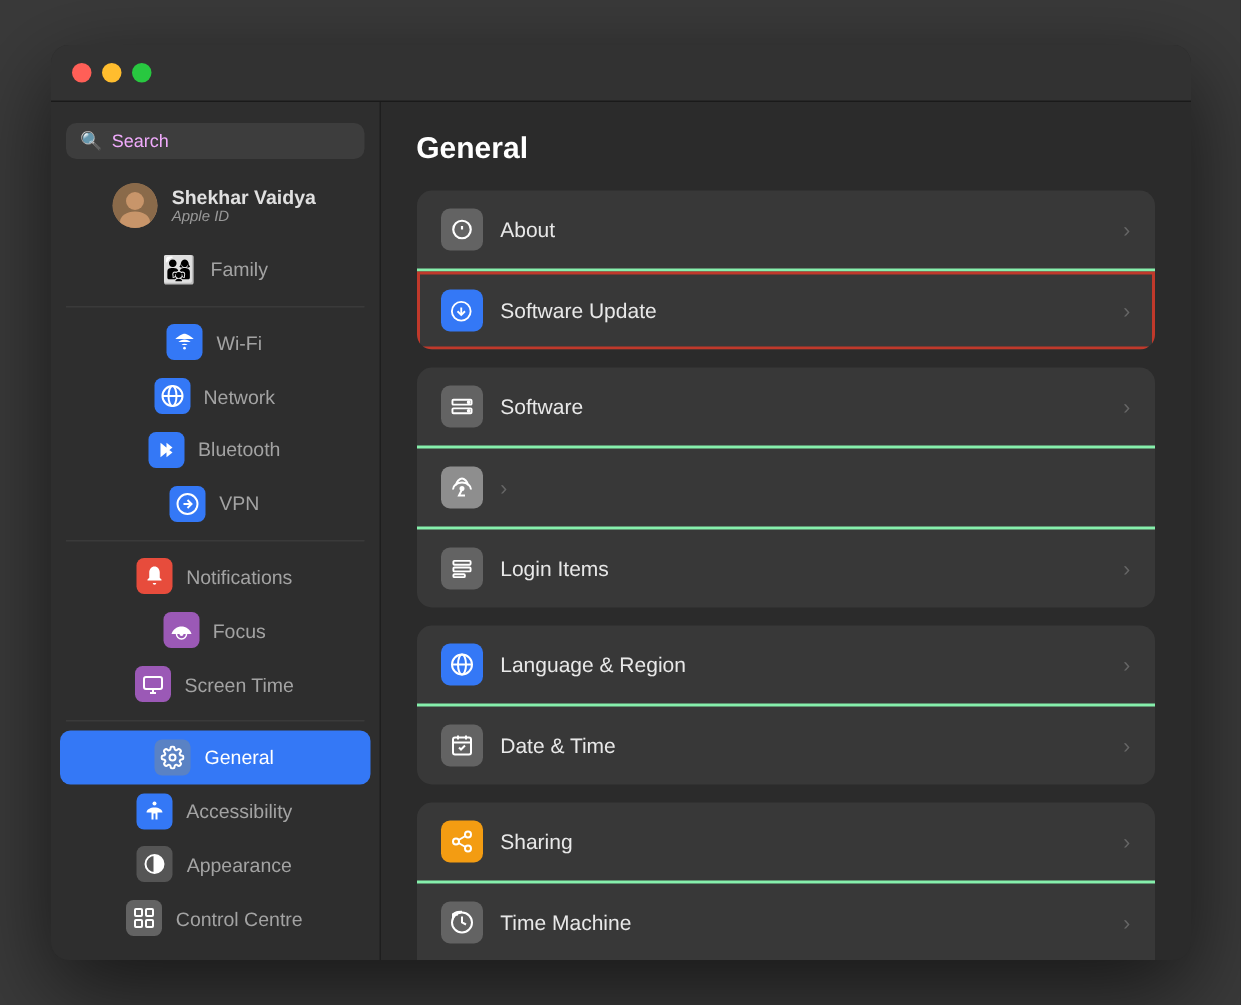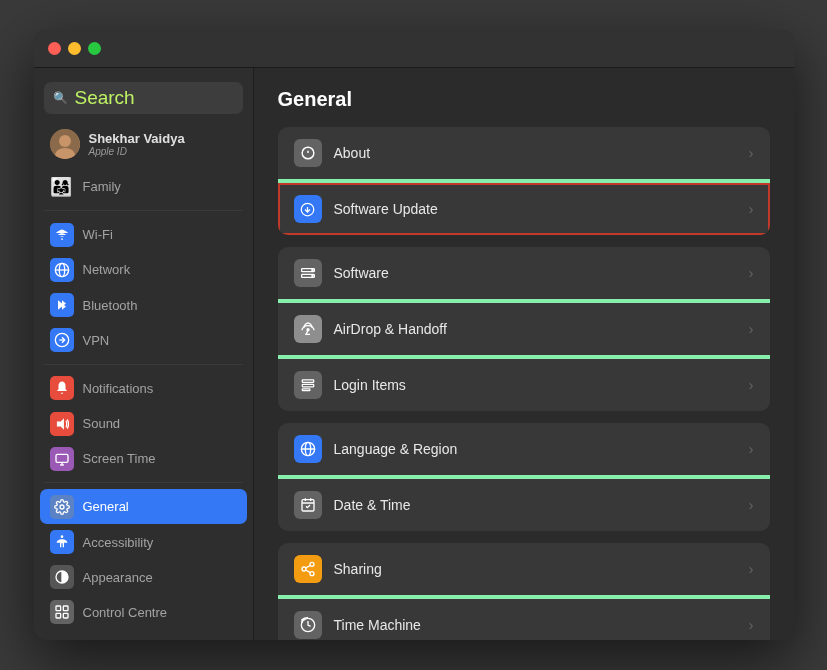--- a/index.html
+++ b/index.html
@@ -68,32 +68,33 @@
       display: flex;
       align-items: center;
       padding: 5px 10px;
       gap: 6px;
     }
     .search-icon-svg {
       color: #888;
       font-size: 12px;
     }
     .search-placeholder {
-      color: #bef264;
-      font-size: 19px;
+      color: #f0abfc;
+      font-size: 12px;
     }
     .sidebar-item {
       display: flex;
       align-items: center;
       padding: 6px 10px;
       gap: 9px;
       cursor: pointer;
       border-radius: 7px;
       margin: 0 6px;
       min-height: 34px;
+      justify-content: center;
     }
     .sidebar-item.active {
       background: #3478f6;
     }
     .sidebar-item.active .sidebar-label {
       color: #ffffff;
     }
     .sidebar-label {
       color: #a3a3a3;
       font-size: 13px;
@@ -158,21 +159,21 @@
       border-radius: 10px;
       overflow: hidden;
       margin-bottom: 12px;
     }
     .settings-row {
       display: flex;
       align-items: center;
       padding: 12px 16px;
       gap: 12px;
       cursor: pointer;
-      border-bottom: 4px solid #86efac;
+      border-bottom: 2px solid #86efac;
       min-height: 50px;
       position: relative;
     }
     .settings-row:last-child {
       border-bottom: none;
     }
     .settings-row.highlighted {
       outline: 2px solid #c0392b;
       outline-offset: -2px;
       border-radius: 0;
@@ -313,31 +314,31 @@
       <div class="sidebar-item">
         <div class="sidebar-icon icon-red">
           <svg width="14" height="16" viewBox="0 0 24 26" fill="white">
             <path d="M12 2C8.5 2 6 5 6 9v6l-2 2v1h16v-1l-2-2V9c0-4-2.5-7-6-7z"></path>
             <path d="M10 21a2 2 0 0 0 4 0"></path>
           </svg>
         </div>
         <span class="sidebar-label">Notifications</span>
       </div>
 
-      <div class="sidebar-item">
-        <div class="sidebar-icon icon-red">
-          <svg width="16" height="14" viewBox="0 0 24 22" fill="white">
-            <polygon points="4,7 10,7 15,2 15,20 10,15 4,15"></polygon>
-            <path d="M18,6 C20,8 20,14 18,16" fill="none" stroke="white" stroke-width="2"></path>
-            <path d="M20,4 C23,7 23,15 20,18" fill="none" stroke="white" stroke-width="2"></path>
-          </svg>
-        </div>
-        <span class="sidebar-label">Sound</span>
-      </div>
-
+
+      <div class="sidebar-item">
+        <div class="sidebar-icon icon-purple">
+          <svg width="16" height="14" viewBox="0 0 24 20" fill="white">
+            <path d="M2 14 C5 4 19 4 22 14"></path>
+            <circle cx="12" cy="14" r="2" fill="white"></circle>
+            <circle cx="12" cy="14" r="5" fill="none" stroke="white" stroke-width="1.5"></circle>
+          </svg>
+        </div>
+        <span class="sidebar-label">Focus</span>
+      </div>
 
       <div class="sidebar-item">
         <div class="sidebar-icon icon-purple">
           <svg width="16" height="16" viewBox="0 0 24 24" fill="none" stroke="white" stroke-width="2">
             <rect x="3" y="5" width="18" height="12" rx="2"></rect>
             <line x1="9" y1="21" x2="15" y2="21"></line>
             <line x1="12" y1="17" x2="12" y2="21"></line>
           </svg>
         </div>
         <span class="sidebar-label">Screen Time</span>
@@ -436,21 +437,20 @@
 
         <div class="settings-row">
           <div class="row-icon icon-light-gray">
             <svg width="16" height="16" viewBox="0 0 24 24" fill="none" stroke="white" stroke-width="2">
               <path d="M6 10 C6 6 10 3 12 3 C14 3 18 6 18 10"></path>
               <path d="M3 14 C3 10 7 7 12 7 C17 7 21 10 21 14"></path>
               <polyline points="12,14 9,20 15,20"></polyline>
               <circle cx="12" cy="13" r="1.5" fill="white"></circle>
             </svg>
           </div>
-          <span class="row-label">AirDrop &amp; Handoff</span>
           <span class="row-chevron">›</span>
         </div>
 
         <div class="settings-row">
           <div class="row-icon icon-gray">
             <svg width="16" height="14" viewBox="0 0 24 22" fill="none" stroke="white" stroke-width="2">
               <rect x="3" y="3" width="18" height="4" rx="1"></rect>
               <rect x="3" y="10" width="18" height="4" rx="1"></rect>
               <rect x="3" y="17" width="12" height="3" rx="1"></rect>
             </svg>

